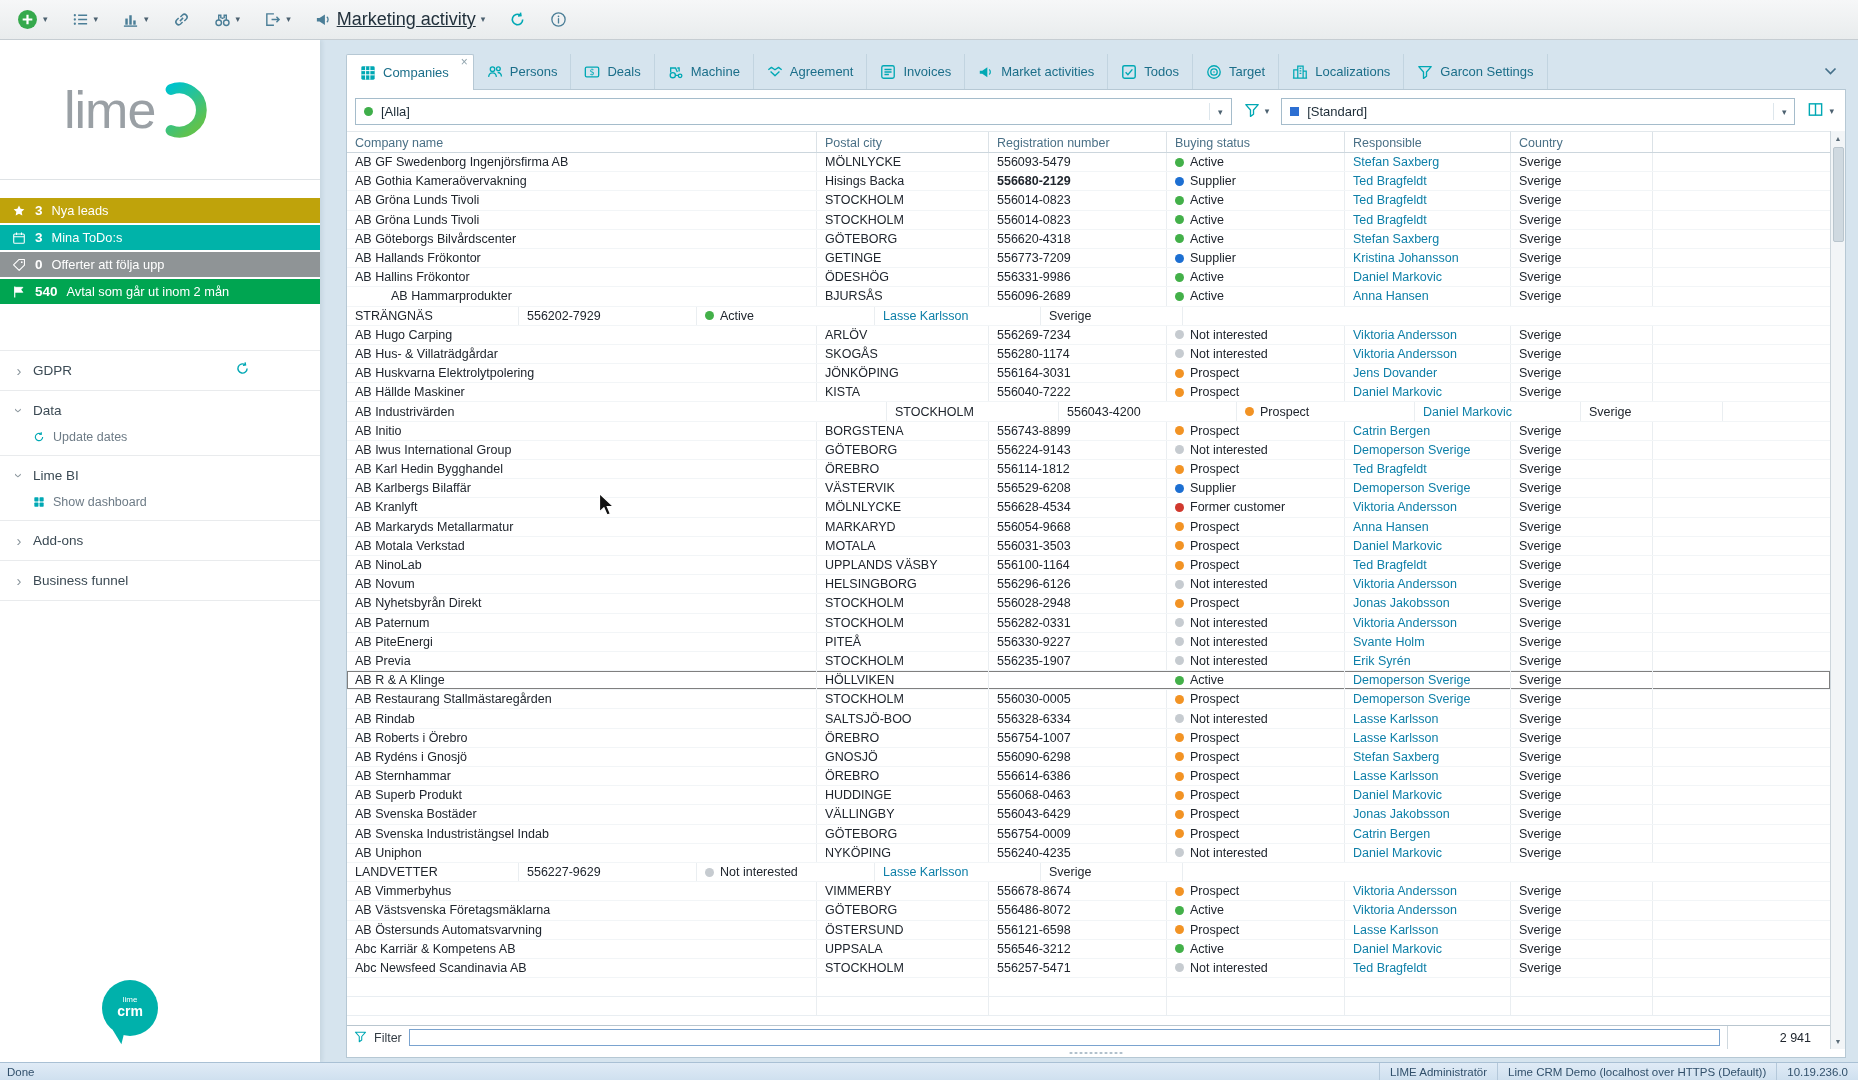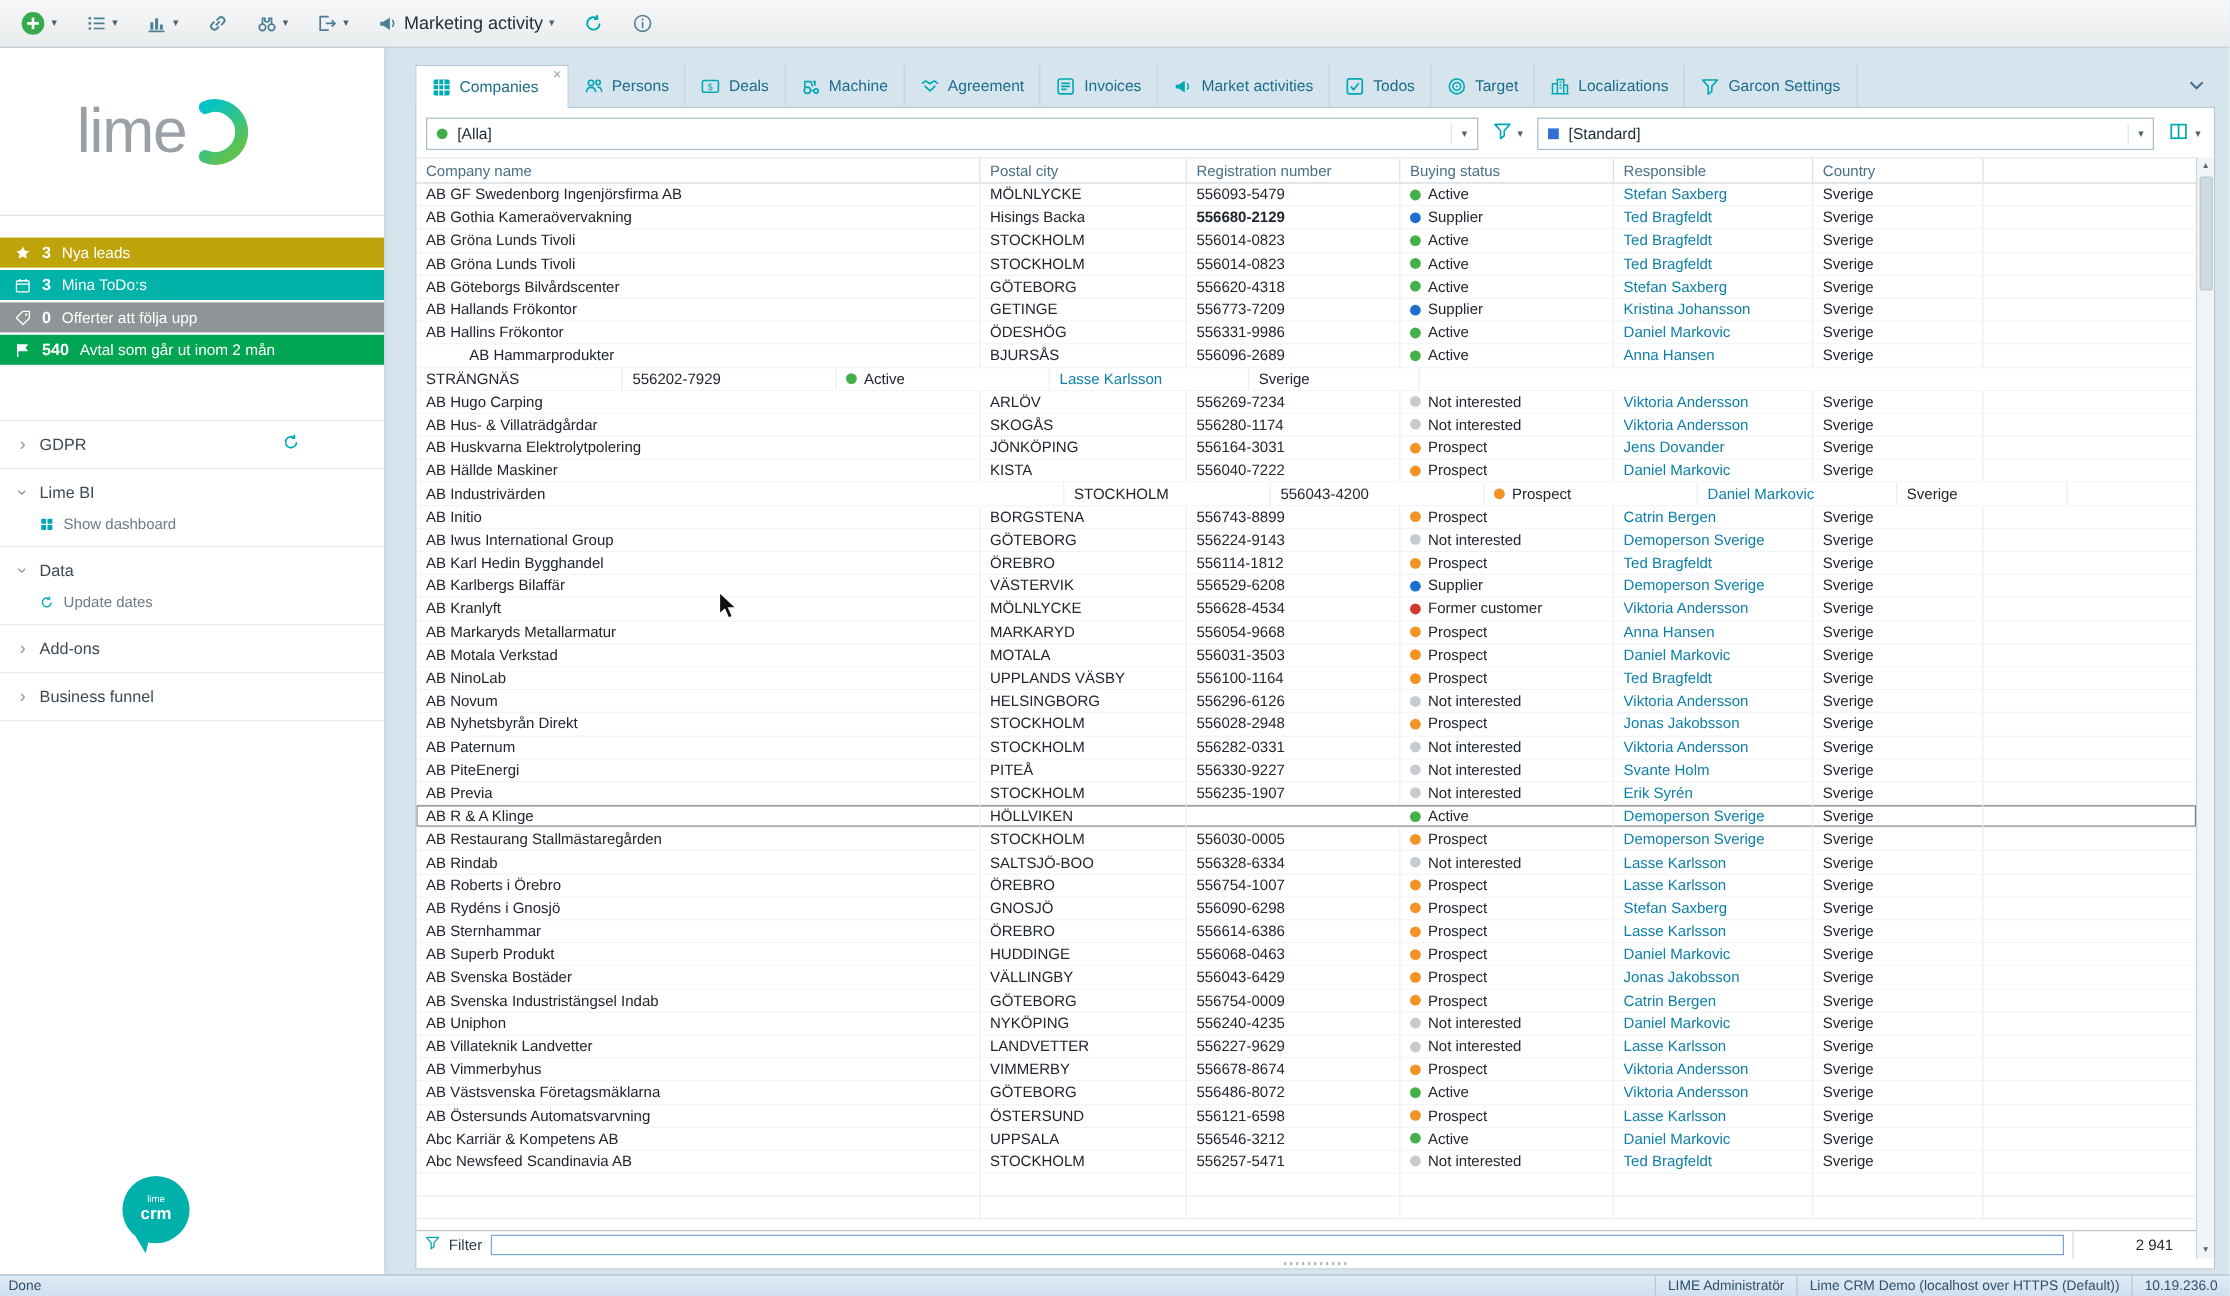--- a/index.html
+++ b/index.html
@@ -5,21 +5,21 @@
   *{margin:0;padding:0;box-sizing:border-box;}
   html,body{width:1858px;height:1080px;overflow:hidden;}
   body{position:relative;background:#d6e4ee;font-family:"Liberation Sans","DejaVu Sans",sans-serif;}
   .ic{display:inline-flex;flex:none;}
   .ic svg{width:100%;height:100%;display:block;}
 
   
   .toolbar{position:absolute;top:0;left:0;right:0;height:40px;background:linear-gradient(#f6f7f8,#e9eced);border-bottom:1px solid #c6cdd2;display:flex;align-items:center;padding-left:8px;z-index:5;}
   .toolbar-items{display:flex;align-items:center;gap:6px;}
   .tool-btn{display:flex;align-items:center;gap:5px;padding:4px 9px;border-radius:3px;}
-  .tool-label{font-size:15px;color:#22313c;}
+  .tool-label{font-size:18px;color:#22313c;text-decoration:underline;}
   .caret{font-size:9px;color:#4c6170;line-height:1;}
 
   
   .app{position:absolute;top:40px;left:0;right:0;bottom:18px;display:flex;}
 
   
   .sidebar{width:320px;background:#fff;position:relative;box-shadow:2px 0 4px rgba(40,70,90,.10);z-index:4;display:flex;flex-direction:column;}
   .logo-area{height:140px;display:flex;align-items:center;padding-left:64px;border-bottom:1px solid #dfe3e6;}
   .logo-text{font-size:52px;color:#9aa0a5;letter-spacing:-1px;line-height:1;}
   .logo-mark{width:56px;height:56px;margin-left:2px;}
@@ -249,47 +249,47 @@
                 <svg viewBox="0 0 18 18" fill="none" stroke="#00a8b4" stroke-width="1.7">
                   <path d="M14.5 9A5.5 5.5 0 1 1 12 4.4"></path>
                   <path d="M12.1 1.7l.5 3.1-3.1.5"></path>
                 </svg>
               </span></span>
           </div>
         </div>
         <div class="side-section">
           <div class="side-head">
             <span class="chev down">›</span>
+            <span class="side-label">Data</span>
+          </div>
+          <div class="side-child">
+            <span class="ic" style="width:12px;height:12px">
+              <svg viewBox="0 0 18 18" fill="none" stroke="#00a8b4" stroke-width="1.7">
+                <path d="M14.5 9A5.5 5.5 0 1 1 12 4.4"></path>
+                <path d="M12.1 1.7l.5 3.1-3.1.5"></path>
+              </svg>
+            </span>
+            <span>Update dates</span>
+          </div>
+        </div>
+        <div class="side-section">
+          <div class="side-head">
+            <span class="chev down">›</span>
             <span class="side-label">Lime BI</span>
           </div>
           <div class="side-child">
             <span class="ic" style="width:12px;height:12px">
               <svg viewBox="0 0 18 18" fill="#00a8b4">
                 <rect x="2" y="2" width="6.2" height="6.2" rx="1"></rect>
                 <rect x="9.8" y="2" width="6.2" height="6.2" rx="1"></rect>
                 <rect x="2" y="9.8" width="6.2" height="6.2" rx="1"></rect>
                 <rect x="9.8" y="9.8" width="6.2" height="6.2" rx="1"></rect>
               </svg>
             </span>
             <span>Show dashboard</span>
-          </div>
-        </div>
-        <div class="side-section">
-          <div class="side-head">
-            <span class="chev down">›</span>
-            <span class="side-label">Data</span>
-          </div>
-          <div class="side-child">
-            <span class="ic" style="width:12px;height:12px">
-              <svg viewBox="0 0 18 18" fill="none" stroke="#00a8b4" stroke-width="1.7">
-                <path d="M14.5 9A5.5 5.5 0 1 1 12 4.4"></path>
-                <path d="M12.1 1.7l.5 3.1-3.1.5"></path>
-              </svg>
-            </span>
-            <span>Update dates</span>
           </div>
         </div>
         <div class="side-section">
           <div class="side-head">
             <span class="chev">›</span>
             <span class="side-label">Add-ons</span>
           </div>
         </div>
         <div class="side-section">
           <div class="side-head">
@@ -786,21 +786,20 @@
               <div class="tr">
                 <div class="td" style="width: 470px;">AB Uniphon</div>
                 <div class="td" style="width: 172px;">NYKÖPING</div>
                 <div class="td" style="width: 178px;">556240-4235</div>
                 <div class="td" style="width: 178px;"><span class="dot" style="background: rgb(198, 203, 208);"></span>Not interested</div>
                 <div class="td link" style="width: 166px;">Daniel Markovic</div>
                 <div class="td" style="width: 142px;">Sverige</div>
                 <div class="td td-filler"></div>
               </div>
               <div class="tr">
-                <div class="td" style="width: 470px;">AB Villateknik Landvetter</div>
                 <div class="td" style="width: 172px;">LANDVETTER</div>
                 <div class="td" style="width: 178px;">556227-9629</div>
                 <div class="td" style="width: 178px;"><span class="dot" style="background: rgb(198, 203, 208);"></span>Not interested</div>
                 <div class="td link" style="width: 166px;">Lasse Karlsson</div>
                 <div class="td" style="width: 142px;">Sverige</div>
                 <div class="td td-filler"></div>
               </div>
               <div class="tr">
                 <div class="td" style="width: 470px;">AB Vimmerbyhus</div>
                 <div class="td" style="width: 172px;">VIMMERBY</div>

